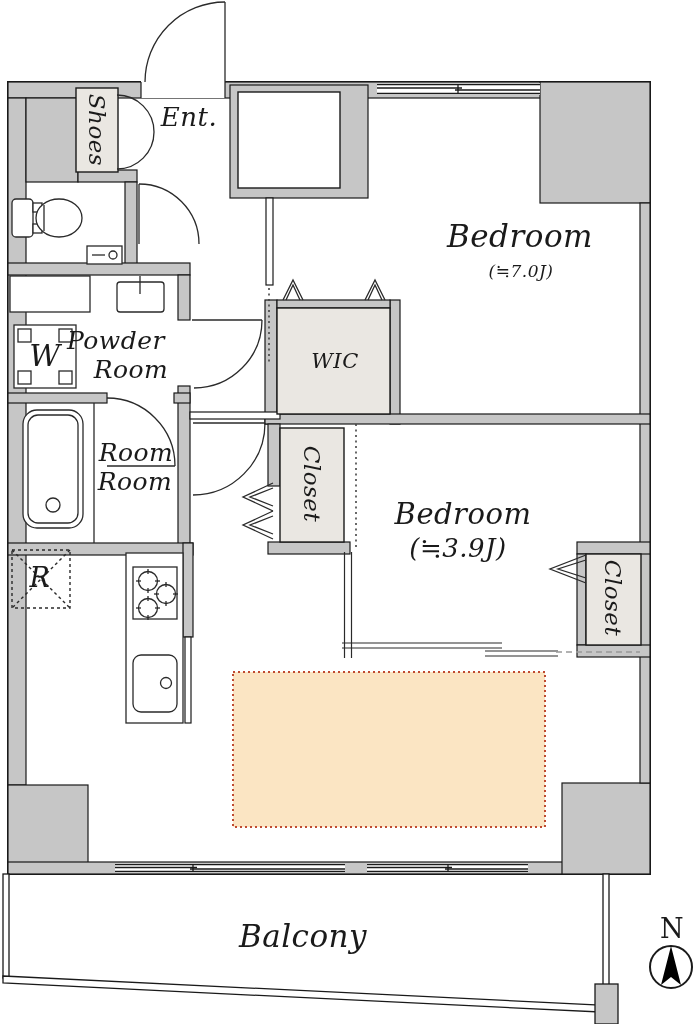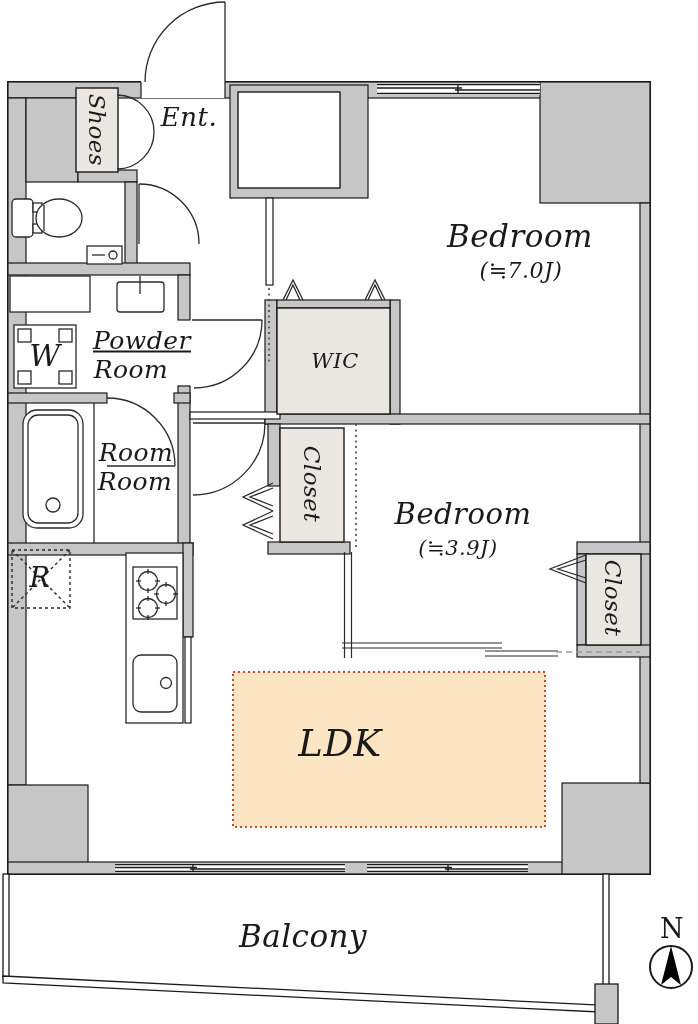--- a/index.html
+++ b/index.html
@@ -11,27 +11,27 @@
   .lbl{
     position:absolute;transform:translate(-50%,-50%);
     font-style:italic;white-space:nowrap;text-align:center;line-height:1.08;
     letter-spacing:.5px;
   }
   .lbl.vert{transform:translate(-50%,-50%) rotate(90deg);}
   .lbl.upright{font-style:normal;}
   .ent{font-size:26px;}
   .shoes{font-size:23px;}
   .bed1{font-size:31px;}
-  .bed1size{font-size:22px;}
+  .bed1size{font-size:17px;}
   .wic{font-size:21px;}
   .two26{font-size:25px;}
   .wbox{font-size:30px;}
   .closet{font-size:23px;}
   .bed2{font-size:29px;}
-  .bed2size{font-size:21px;text-align:right;}
+  .bed2size{font-size:26px;text-align:right;}
   .rbox{font-size:27px;}
   .ldk{font-size:37px;}
   .ldksize{font-size:31px;}
   .fheat{font-size:25px;}
   .balcony{font-size:31px;}
   .north{font-size:27px;}
 </style>
 </head>
 <body>
 
@@ -248,26 +248,25 @@
     <circle cx="671" cy="967" r="21" fill="#ffffff" stroke="#1a1a1a" stroke-width="2"></circle>
     <polygon points="671,946 681,985 671,977 661,985" fill="#000000"></polygon>
   </g>
 </svg>
 
   <div class="lbl ent" style="left:189px;top:117px;">Ent.</div>
   <div class="lbl vert shoes" style="left:97px;top:130px;">Shoes</div>
   <div class="lbl bed1" style="left:520px;top:237px;">Bedroom</div>
   <div class="lbl bed1size" style="left:521px;top:271px;">(≒7.0J)</div>
   <div class="lbl wic" style="left:335px;top:361px;">WIC</div>
-  <div class="lbl two26" style="left:142px;top:340px;text-decoration:underline;">Powder</div>
+  <div class="lbl two26" style="left:116px;top:340px;">Powder</div>
   <div class="lbl two26" style="left:131px;top:369px;">Room</div>
   <div class="lbl wbox" style="left:45px;top:356px;">W</div>
   <div class="lbl two26" style="left:136px;top:452px;">Room</div>
   <div class="lbl two26" style="left:135px;top:481px;">Room</div>
   <div class="lbl vert closet" style="left:312px;top:484px;">Closet</div>
   <div class="lbl bed2" style="left:463px;top:515px;">Bedroom</div>
   <div class="lbl bed2size" style="left:458px;top:548px;">(≒3.9J)</div>
   <div class="lbl vert closet" style="left:613px;top:598px;">Closet</div>
   <div class="lbl rbox" style="left:40px;top:578px;">R</div>
-  <div class="lbl ldk" style="left:340px;top:744px;">LDK</div>
   <div class="lbl balcony" style="left:303px;top:937px;font-style:italic;">Balcony</div>
   <div class="lbl upright north" style="left:672px;top:929px;">N</div>
 </div>
 
 </body></html>

